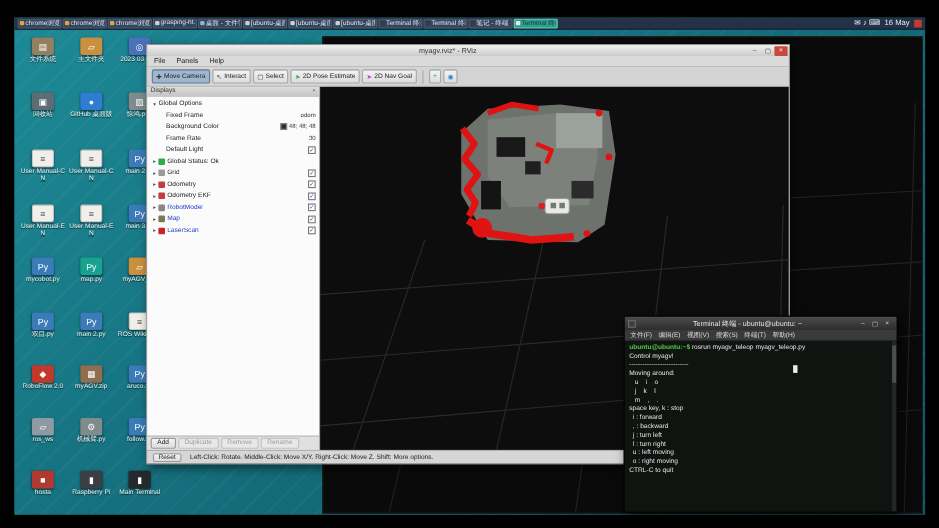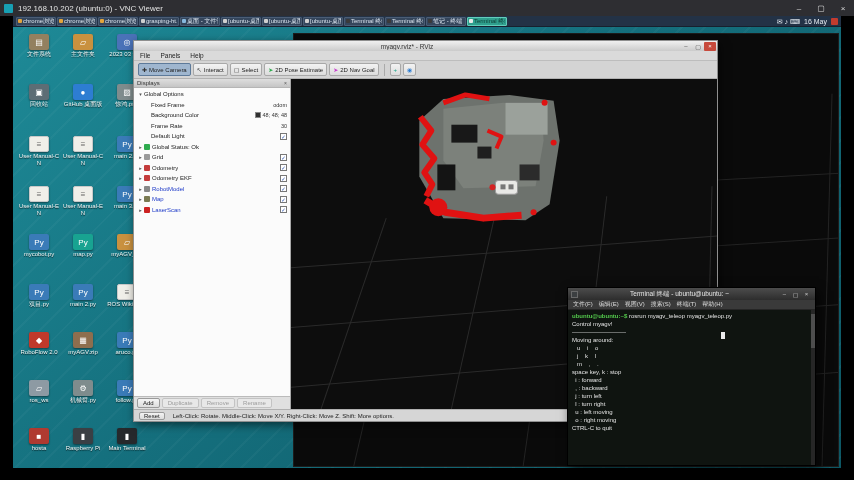--- a/index.html
+++ b/index.html
@@ -85,29 +85,20 @@
   .t-prompt { color:#53c94c; font-weight:bold; }
   .t-cursor { position:absolute; left:153px; top:22px; width:4px; height:7px; background:#eaeaea; }
   .t-scroll { position:absolute; right:0; top:0; width:4px; height:100%; background:#262626; }
   .t-thumb { position:absolute; right:0; top:4px; width:4px; height:34px; background:#4d4d4d; }
 </style>
 </head>
 <body>
 
 <div id="stage">
 
-  <div class="abs" id="vnc-titlebar">
-    <span class="vnc-appicon"></span>
-    <span class="vnc-title">192.168.10.202 (ubuntu:0) - VNC Viewer</span>
-    <span class="vnc-controls">
-      <span class="vncbtn">–</span>
-      <span class="vncbtn">▢</span>
-      <span class="vncbtn">×</span>
-    </span>
-  </div>
 
   <div class="abs" id="desktop">
     <div id="taskbar">
       <div id="taskbar-items">
           <div class="tb-item">
             <span class="tb-dot" style="background: rgb(226, 164, 60);"></span>
             <span class="tb-label">chrome浏览器</span>
           </div>
           <div class="tb-item">
             <span class="tb-dot" style="background: rgb(226, 164, 60);"></span>

